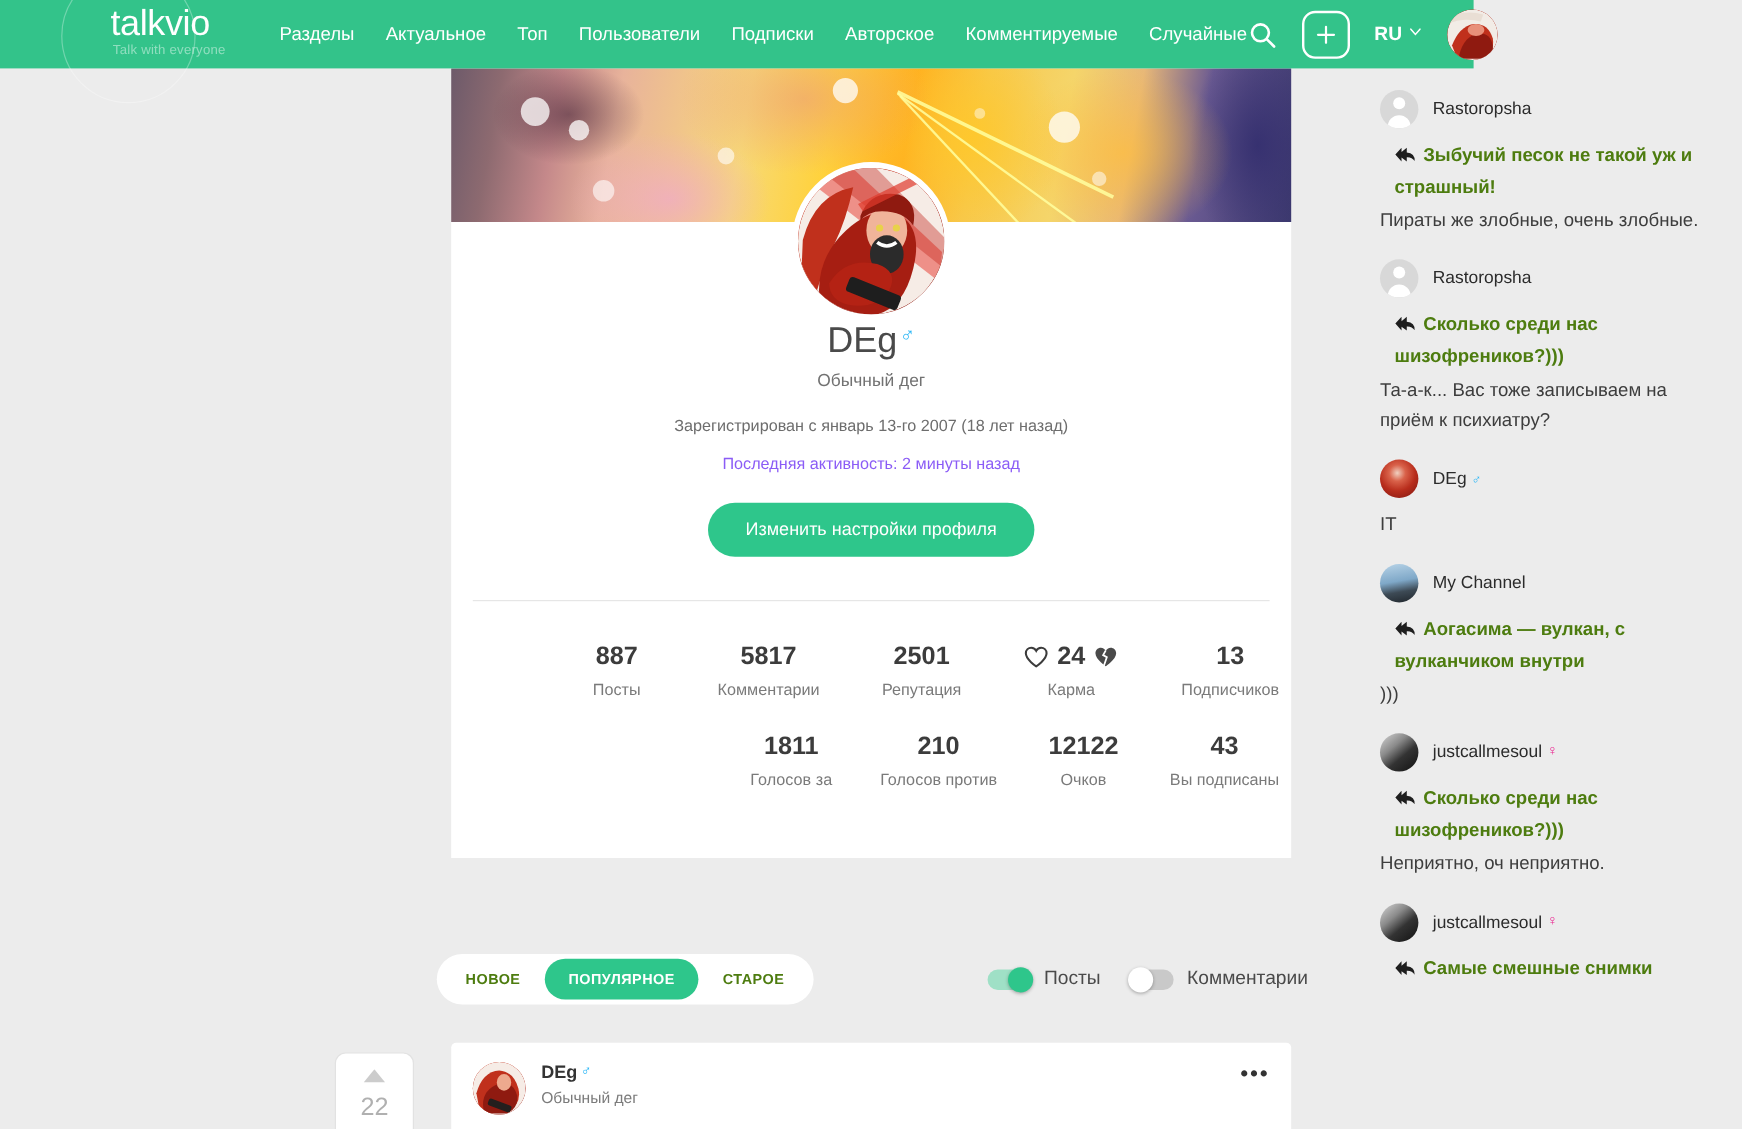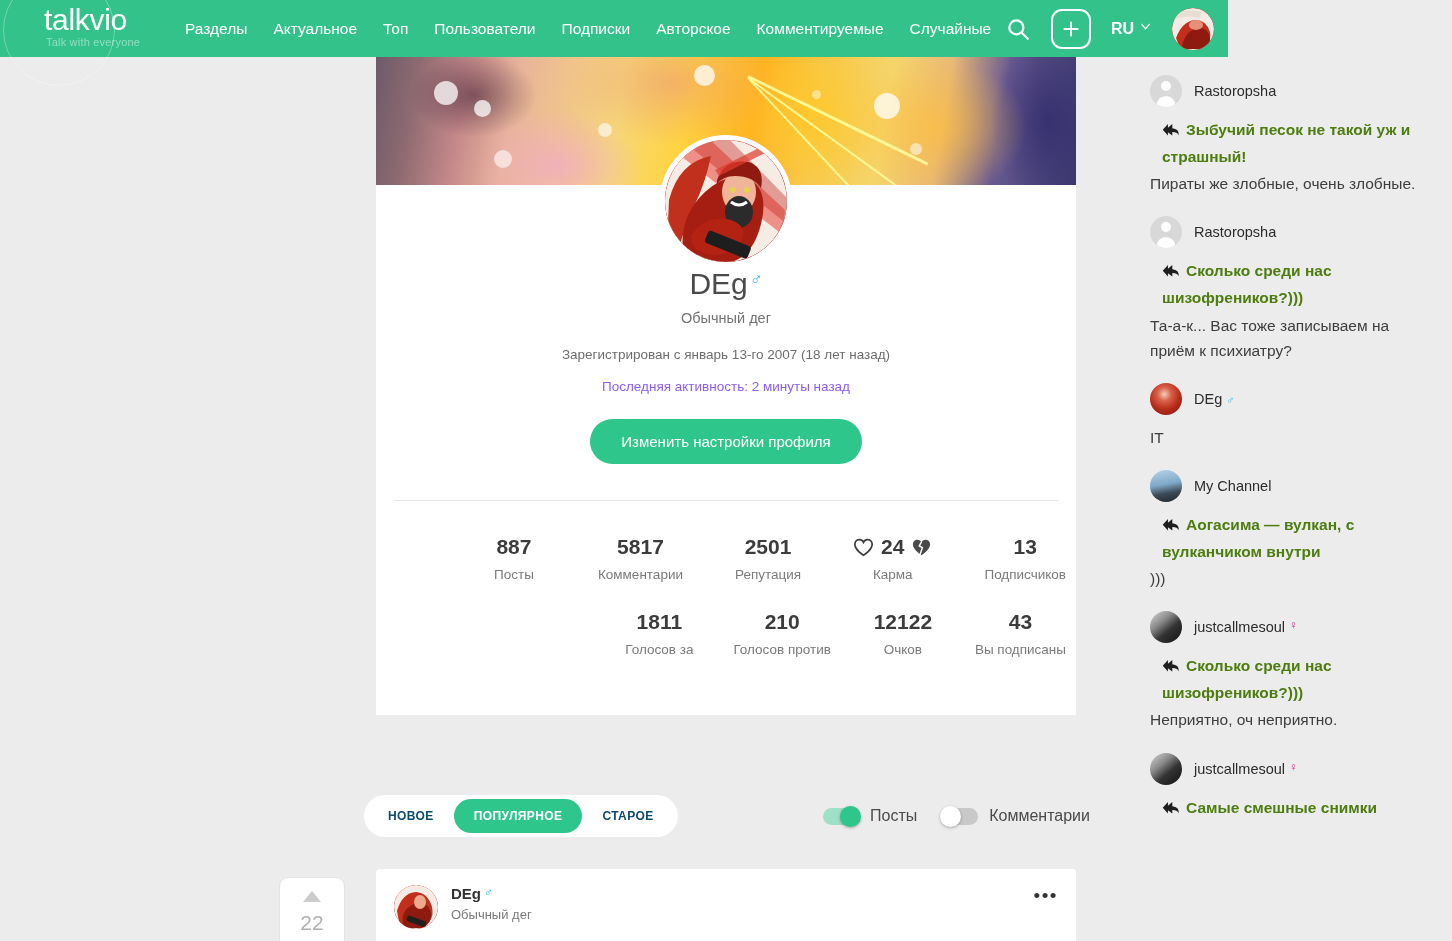--- a/index.html
+++ b/index.html
@@ -10,20 +10,21 @@
     overflow: hidden;
   }
 
   
   .header {
     position: absolute; top: 0; left: 0;
     width: 1228px; height: 57px;
     background: #33c38a;
     display: flex; align-items: center;
     z-index: 50;
+    padding-left: 48px;
   }
   .logo-wrap {
     position: relative; width: 185px; height: 57px;
     flex: 0 0 185px;
   }
   .logo-circle {
     position: absolute; left: 3px; top: -26px;
     width: 112px; height: 112px; border-radius: 50%;
     border: 1.5px solid rgba(255,255,255,0.30);
   }
@@ -140,21 +141,21 @@
     position: absolute; left: 364px; top: 795px;
     width: 726px; display: flex; align-items: center;
   }
   .pills {
     display: flex; align-items: center; background: #fff;
     border-radius: 22px; padding: 4px;
   }
   .pill {
     border: none; background: transparent; cursor: pointer;
     font-family: inherit; font-size: 12px; font-weight: bold;
-    letter-spacing: 0.4px; color: #0c4a6e;
+    letter-spacing: 0.4px; color: #4d7c0f;
     padding: 10px 20px; border-radius: 18px;
   }
   .pill.active { background: #2ec68b; color: #ffffff; }
   .toggles { margin-left: auto; display: flex; align-items: center; gap: 25px; }
   .tg { display: flex; align-items: center; gap: 11px; cursor: pointer; }
   .switch {
     width: 36px; height: 17px; border-radius: 10px;
     background: #c9c9c9; position: relative;
   }
   .switch.on { background: #9fe0c6; }

